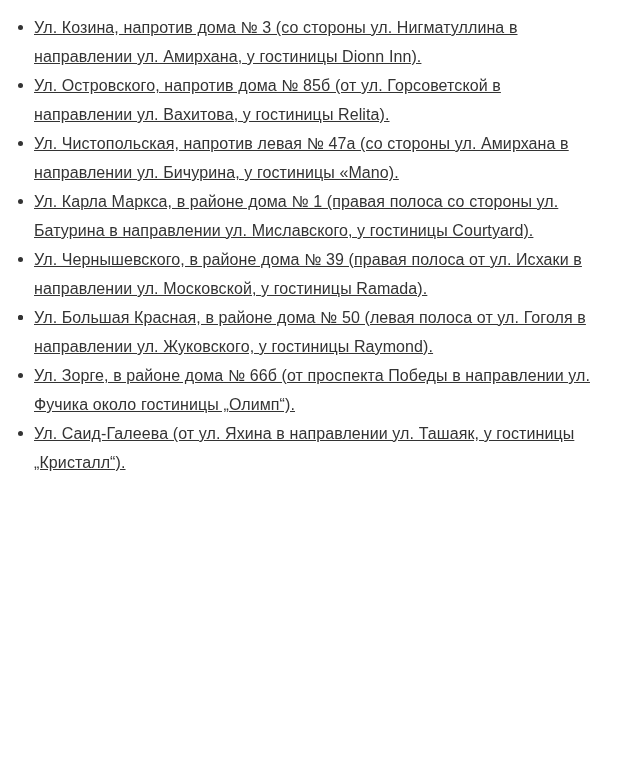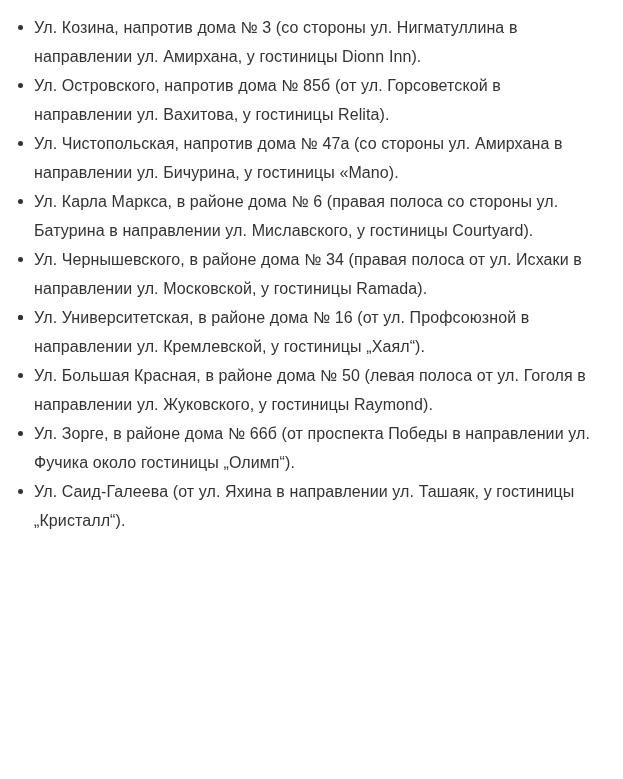--- a/index.html
+++ b/index.html
@@ -21,38 +21,38 @@
       font-size: 16px;
       line-height: 29px;
       color: #333333;
       -webkit-font-smoothing: antialiased;
     }
     .locations-list li {
       position: relative;
       margin: 0;
       padding: 0;
       letter-spacing: 0.1px;
+      text-decoration: underline;
     }
     .locations-list li .bullet-dot {
       position: absolute;
       left: -16px;
       top: 12px;
       width: 5px;
       height: 5px;
       border-radius: 50%;
       background: #333333;
     }
   </style>
 </head>
 <body>
 
 <ul class="locations-list">
     <li><span class="bullet-dot"></span><span>Ул. Козина, напротив дома № 3 (со стороны ул. Нигматуллина в направлении ул. Амирхана, у гостиницы Dionn Inn).</span></li>
     <li><span class="bullet-dot"></span><span>Ул. Островского, напротив дома № 85б (от ул. Горсоветской в направлении ул. Вахитова, у гостиницы Relita).</span></li>
-    <li><span class="bullet-dot"></span><span>Ул. Чистопольская, напротив дома № 47а (со стороны ул. Амирхана в направлении ул. Бичурина, у гостиницы «Mano).</span></li>
-    <li><span class="bullet-dot"></span><span>Ул. Карла Маркса, в районе дома № 6 (правая полоса со стороны ул. Батурина в направлении ул. Миславского, у гостиницы Courtyard).</span></li>
-    <li><span class="bullet-dot"></span><span>Ул. Чернышевского, в районе дома № 34 (правая полоса от ул. Исхаки в направлении ул. Московской, у гостиницы Ramada).</span></li>
+    <li><span class="bullet-dot"></span><span>Ул. Чистопольская, напротив левая № 47а (со стороны ул. Амирхана в направлении ул. Бичурина, у гостиницы «Mano).</span></li>
+    <li><span class="bullet-dot"></span><span>Ул. Карла Маркса, в районе дома № 1 (правая полоса со стороны ул. Батурина в направлении ул. Миславского, у гостиницы Courtyard).</span></li>
+    <li><span class="bullet-dot"></span><span>Ул. Чернышевского, в районе дома № 39 (правая полоса от ул. Исхаки в направлении ул. Московской, у гостиницы Ramada).</span></li>
     <li><span class="bullet-dot"></span></li>
-    <li><span class="bullet-dot"></span><span>Ул. Университетская, в районе дома № 16 (от ул. Профсоюзной в направлении ул. Кремлевской, у гостиницы „Хаял“).</span></li>
     <li><span class="bullet-dot"></span><span>Ул. Большая Красная, в районе дома № 50 (левая полоса от ул. Гоголя в направлении ул. Жуковского, у гостиницы Raymond).</span></li>
     <li><span class="bullet-dot"></span><span>Ул. Зорге, в районе дома № 66б (от проспекта Победы в направлении ул. Фучика около гостиницы „Олимп“).</span></li>
     <li><span class="bullet-dot"></span><span>Ул. Саид-Галеева (от ул. Яхина в направлении ул. Ташаяк, у гостиницы „Кристалл“).</span></li>
   </ul>
 
 </body></html>

